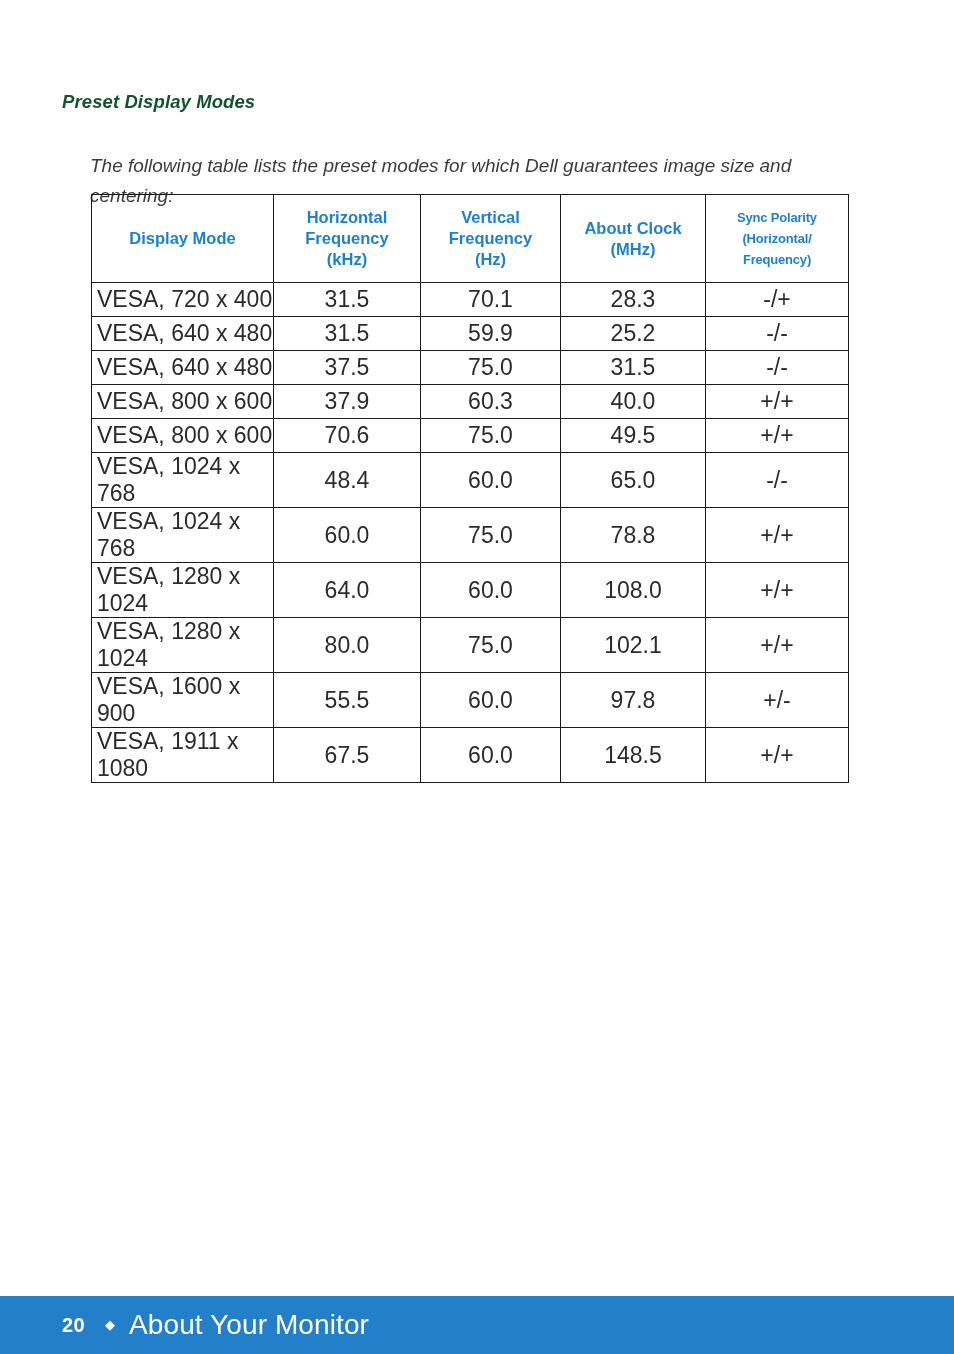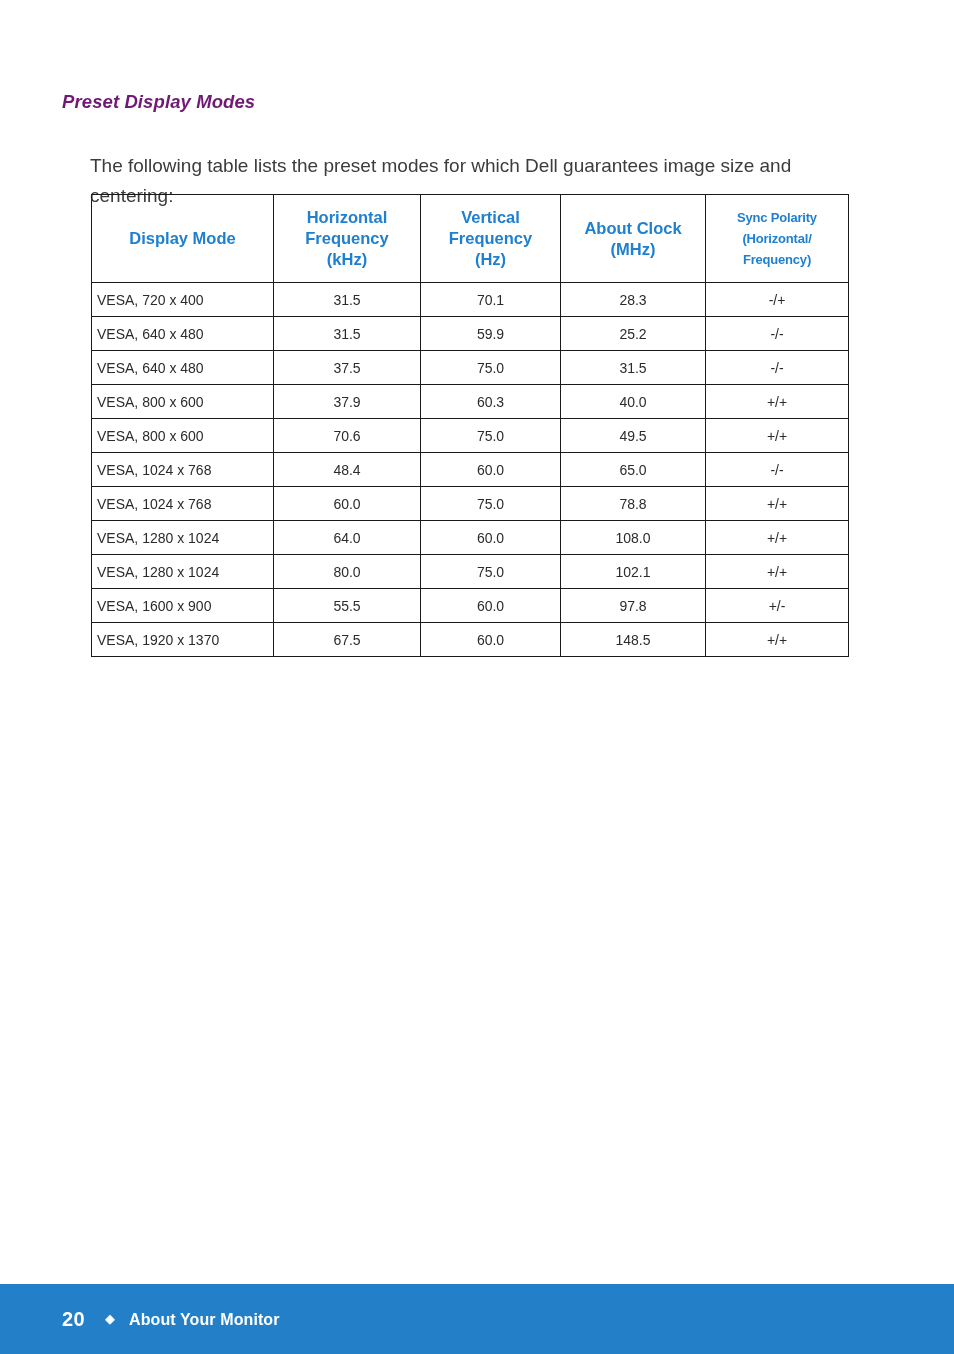--- a/index.html
+++ b/index.html
@@ -22,35 +22,36 @@
   }
 
   
   .section-heading {
     position: absolute;
     left: 62px;
     top: 91px;
     font-size: 18.5px;
     font-weight: bold;
     font-style: italic;
-    color: #701a75;
+    color: #14532d;
     letter-spacing: 0.1px;
     white-space: nowrap;
   }
 
   
   .intro-paragraph {
     position: absolute;
     left: 90px;
     top: 132px;
     width: 730px;
     font-size: 19px;
     line-height: 30px;
     color: #3c3c3c;
     font-weight: normal;
+    font-style: italic;
   }
 
   
   .preset-table {
     position: absolute;
     left: 91px;
     top: 194px;
     width: 757px;
     border-collapse: collapse;
     table-layout: fixed;
@@ -79,36 +80,36 @@
   }
   .hdr-cell.sync {
     font-size: 13px;
     letter-spacing: -0.2px;
   }
 
   .data-cell {
     height: 33px;
     vertical-align: middle;
     color: #2b2b2b;
-    font-size: 14px;
+    font-size: 23px;
     text-align: center;
     font-weight: normal;
   }
   .data-cell.mode {
     text-align: left;
     padding-left: 5px;
   }
 
   
   .footer-bar {
     position: absolute;
     left: 0;
     right: 0;
     bottom: 0;
-    height: 70px;
+    height: 58px;
     background: #2380c8;
   }
   .footer-inner {
     position: absolute;
     left: 62px;
     top: 50%;
     transform: translateY(-50%);
     display: flex;
     align-items: center;
     color: #ffffff;
@@ -120,22 +121,22 @@
     letter-spacing: 0.4px;
   }
   .footer-diamond {
     font-size: 13px;
     margin: 0 14px 0 20px;
     line-height: 1;
     position: relative;
     top: -1px;
   }
   .footer-label {
-    font-size: 16px;
-    font-weight: bold;
+    font-size: 28px;
+    font-weight: normal;
     letter-spacing: 0.1px;
   }
 </style>
 </head>
 <body>
 
 <div class="page">
 
   <div class="section-heading">Preset Display Modes</div>
 
@@ -240,21 +241,21 @@
           <td class="data-cell">+/+</td>
         </tr>
         <tr>
           <td class="data-cell mode">VESA, 1600 x 900</td>
           <td class="data-cell">55.5</td>
           <td class="data-cell">60.0</td>
           <td class="data-cell">97.8</td>
           <td class="data-cell">+/-</td>
         </tr>
         <tr>
-          <td class="data-cell mode">VESA, 1920 x 1370</td>
+          <td class="data-cell mode">VESA, 1911 x 1080</td>
           <td class="data-cell">67.5</td>
           <td class="data-cell">60.0</td>
           <td class="data-cell">148.5</td>
           <td class="data-cell">+/+</td>
         </tr>
       </tbody>
   </table>
 
   <div class="footer-bar">
     <div class="footer-inner">

